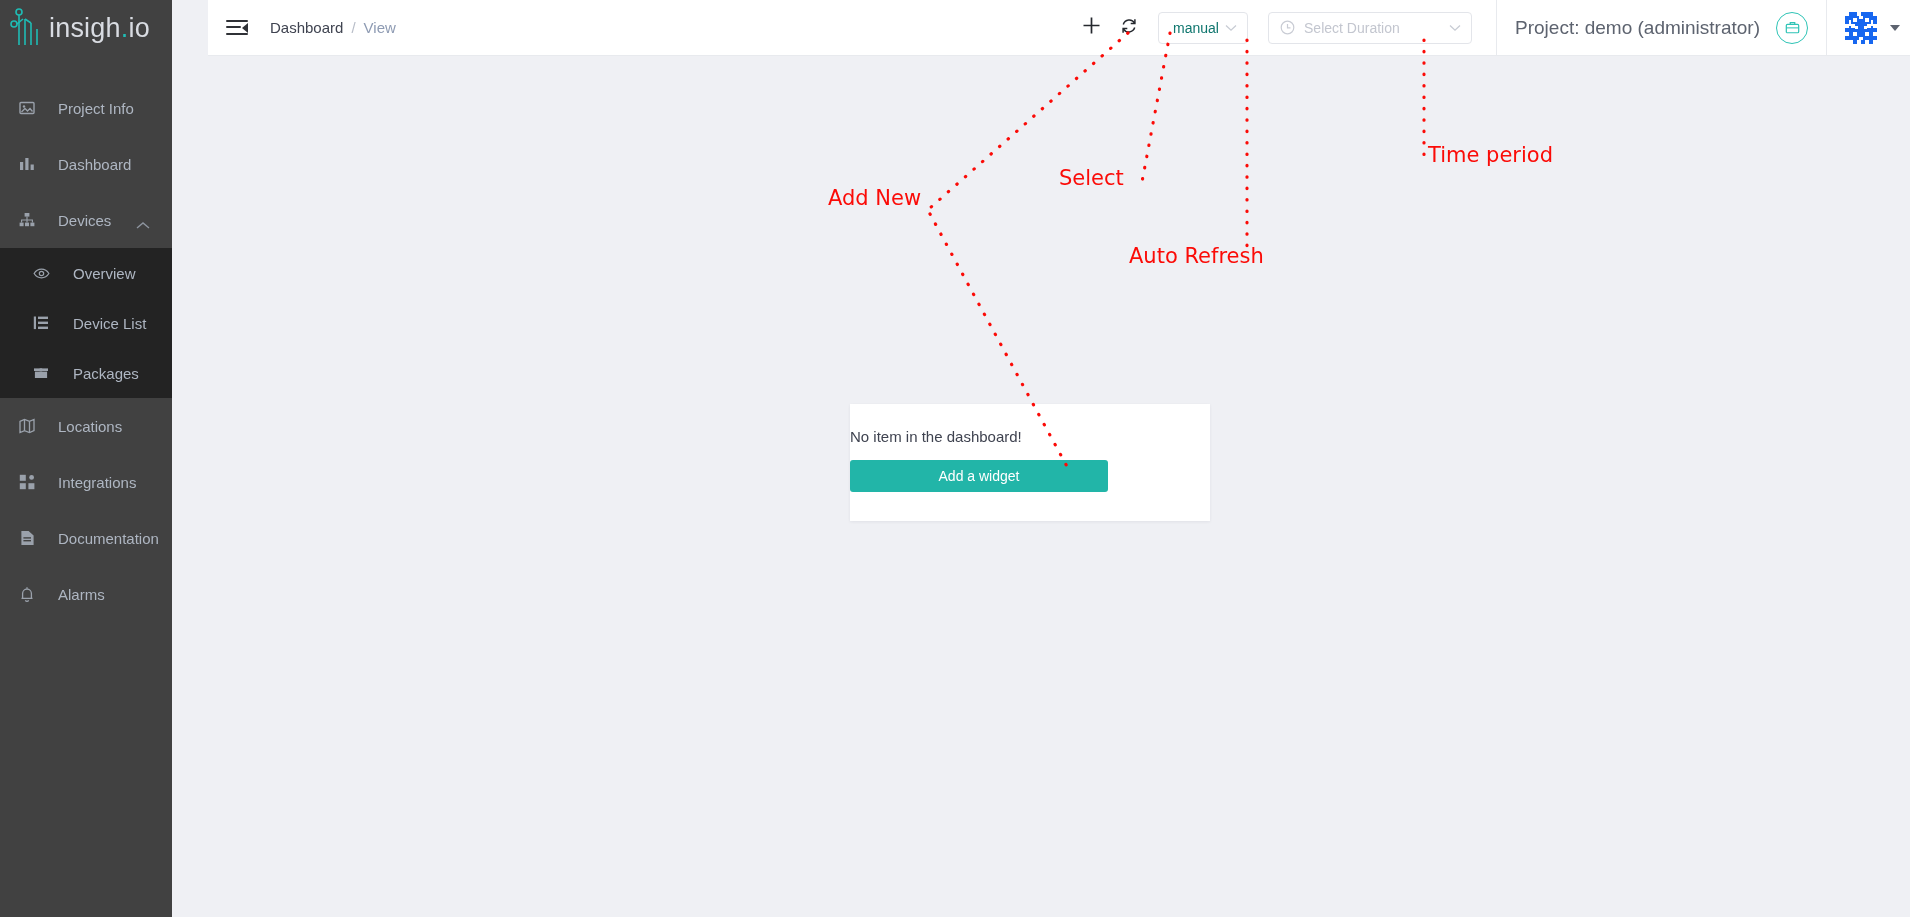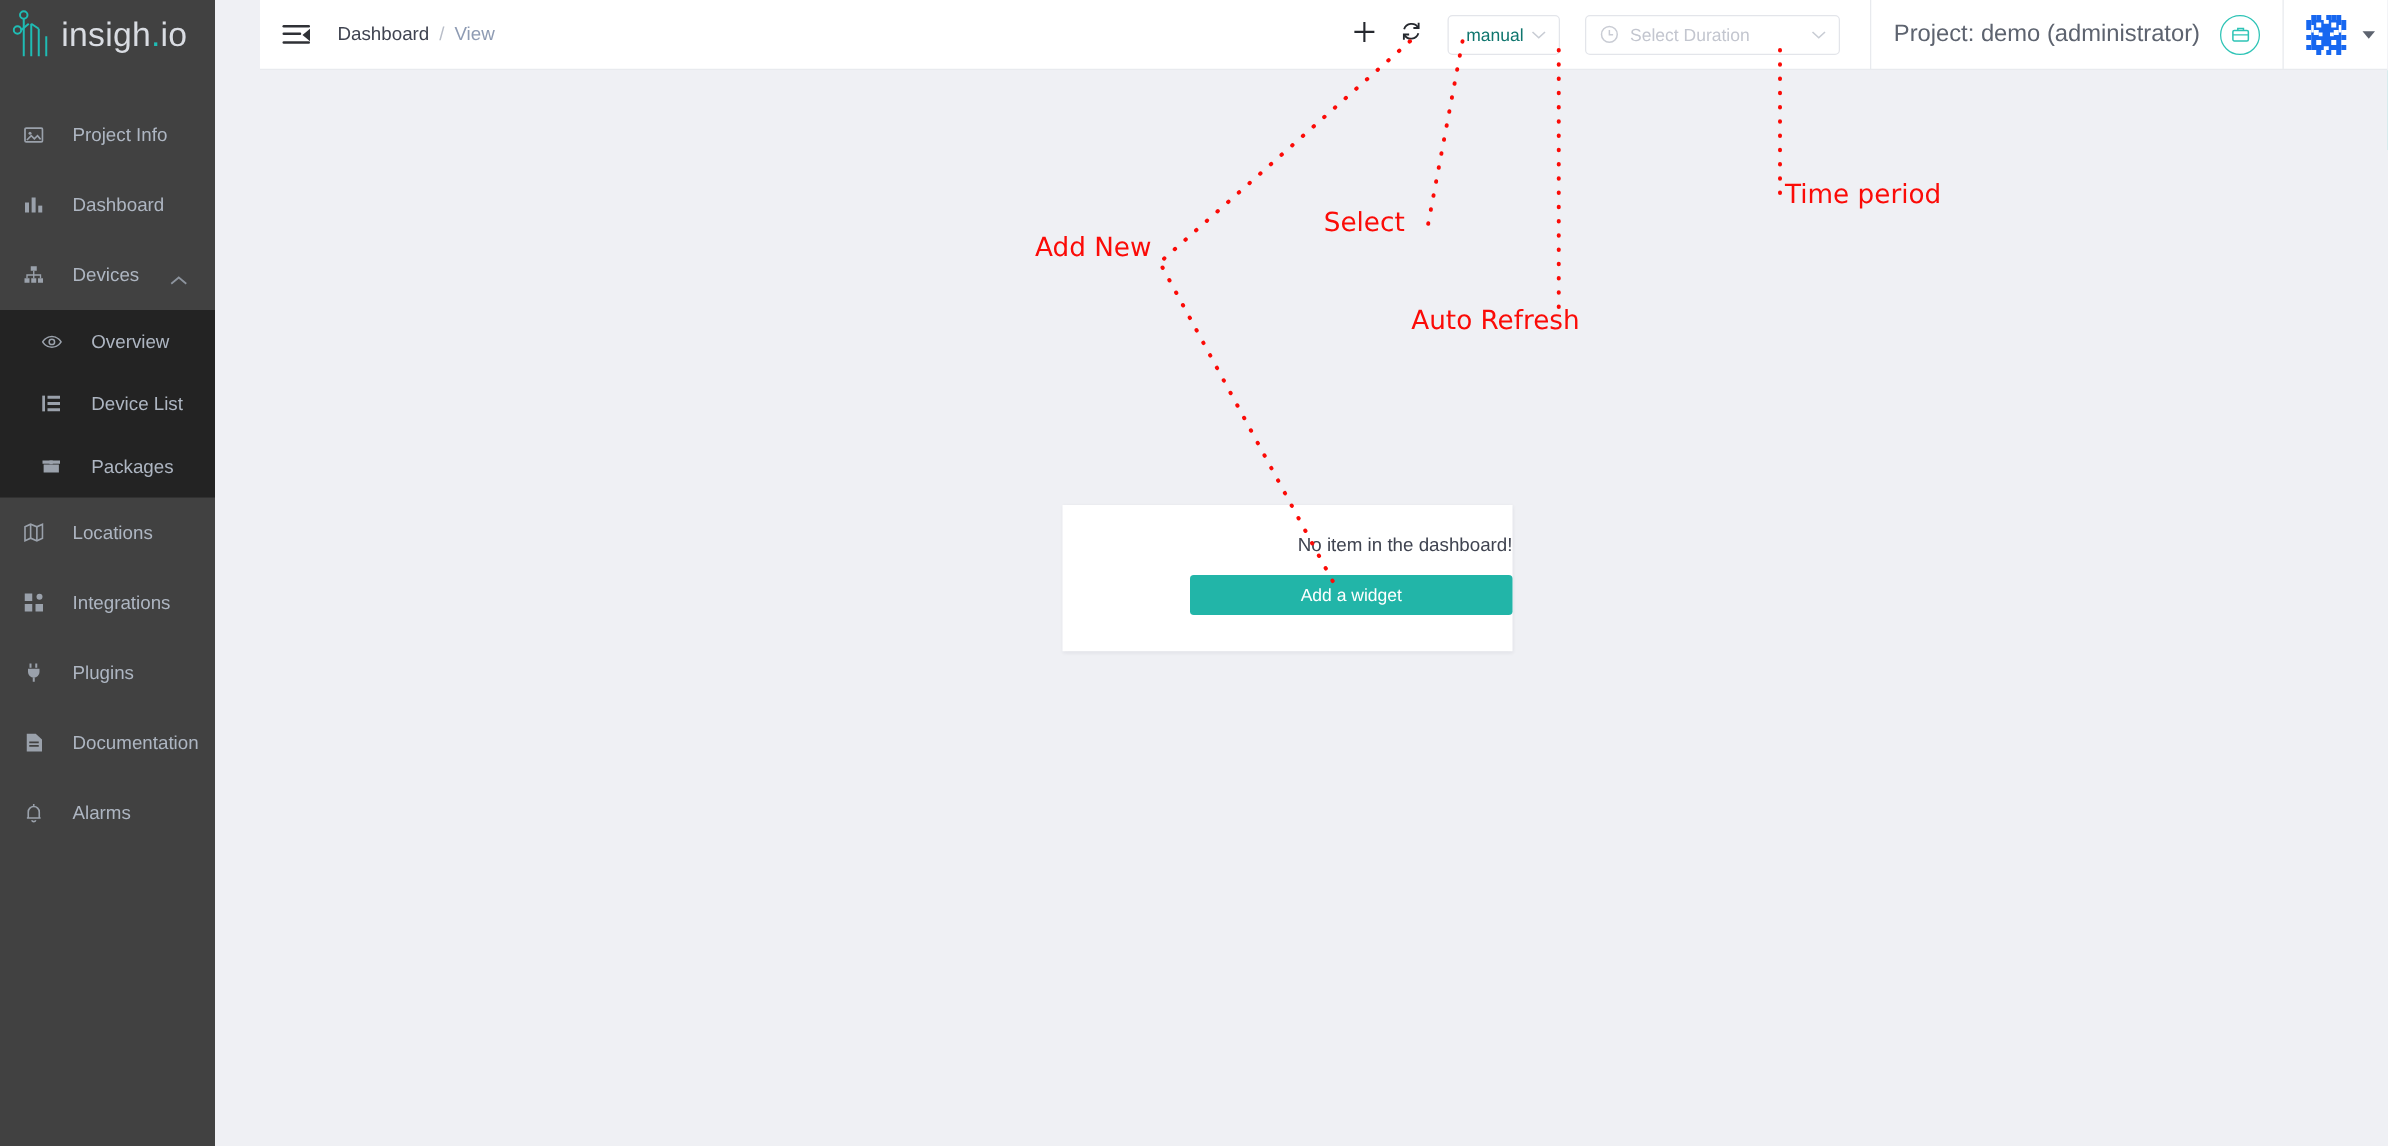--- a/index.html
+++ b/index.html
@@ -160,21 +160,21 @@
     position: absolute; left: 208px; top: 56px;
     width: 1702px; height: 861px;
     background: #eff0f4;
   }
   .empty-card {
     position: absolute;
     left: 642px; top: 348px;
     width: 360px; height: 117px;
     background: #fff;
     box-shadow: 0 1px 3px rgba(30,35,50,.07);
-    display: flex; flex-direction: column; align-items: flex-end;
+    display: flex; flex-direction: column; align-items: flex-start;
   }
   .empty-msg {
     font-size: 15px; color: #3f4350;
     margin-top: 24px;
   }
   .widget-btn {
     width: 258px; height: 32px;
     background: #22b5a8;
     color: #fff; font-size: 14px;
     border: none; border-radius: 3px;
@@ -310,31 +310,20 @@
           <svg width="16" height="16" viewBox="0 0 16 16" fill="currentColor">
               <rect x="0.8" y="0.8" width="6" height="6"></rect>
               <circle cx="12.6" cy="3.4" r="2.4"></circle>
               <rect x="0.8" y="9.2" width="6" height="6"></rect>
               <rect x="9.4" y="9.2" width="6" height="6"></rect>
             </svg>
         </span>
         <span class="lbl">Integrations</span>
       </div>
 
-      <div class="nav-item">
-        <span class="ic">
-          <svg width="16" height="16" viewBox="0 0 16 16" fill="currentColor">
-              <rect x="4.6" y="0.8" width="1.6" height="3.4"></rect>
-              <rect x="9.2" y="0.8" width="1.6" height="3.4"></rect>
-              <path d="M3.4 5h9.2v2.6a4.6 4.6 0 01-4.6 4.6A4.6 4.6 0 013.4 7.6z"></path>
-              <rect x="7.2" y="12" width="1.6" height="3.4"></rect>
-            </svg>
-        </span>
-        <span class="lbl">Plugins</span>
-      </div>
 
       <div class="nav-item">
         <span class="ic">
           <svg width="15" height="16" viewBox="0 0 15 16" fill="currentColor">
               <path d="M1.4 0.9h7.2l5 4.7v9.5H1.4z"></path>
               <rect x="3.4" y="7.2" width="7.6" height="1.4" fill="#414141"></rect>
               <rect x="3.4" y="10" width="7.6" height="1.4" fill="#414141"></rect>
             </svg>
         </span>
         <span class="lbl">Documentation</span>

